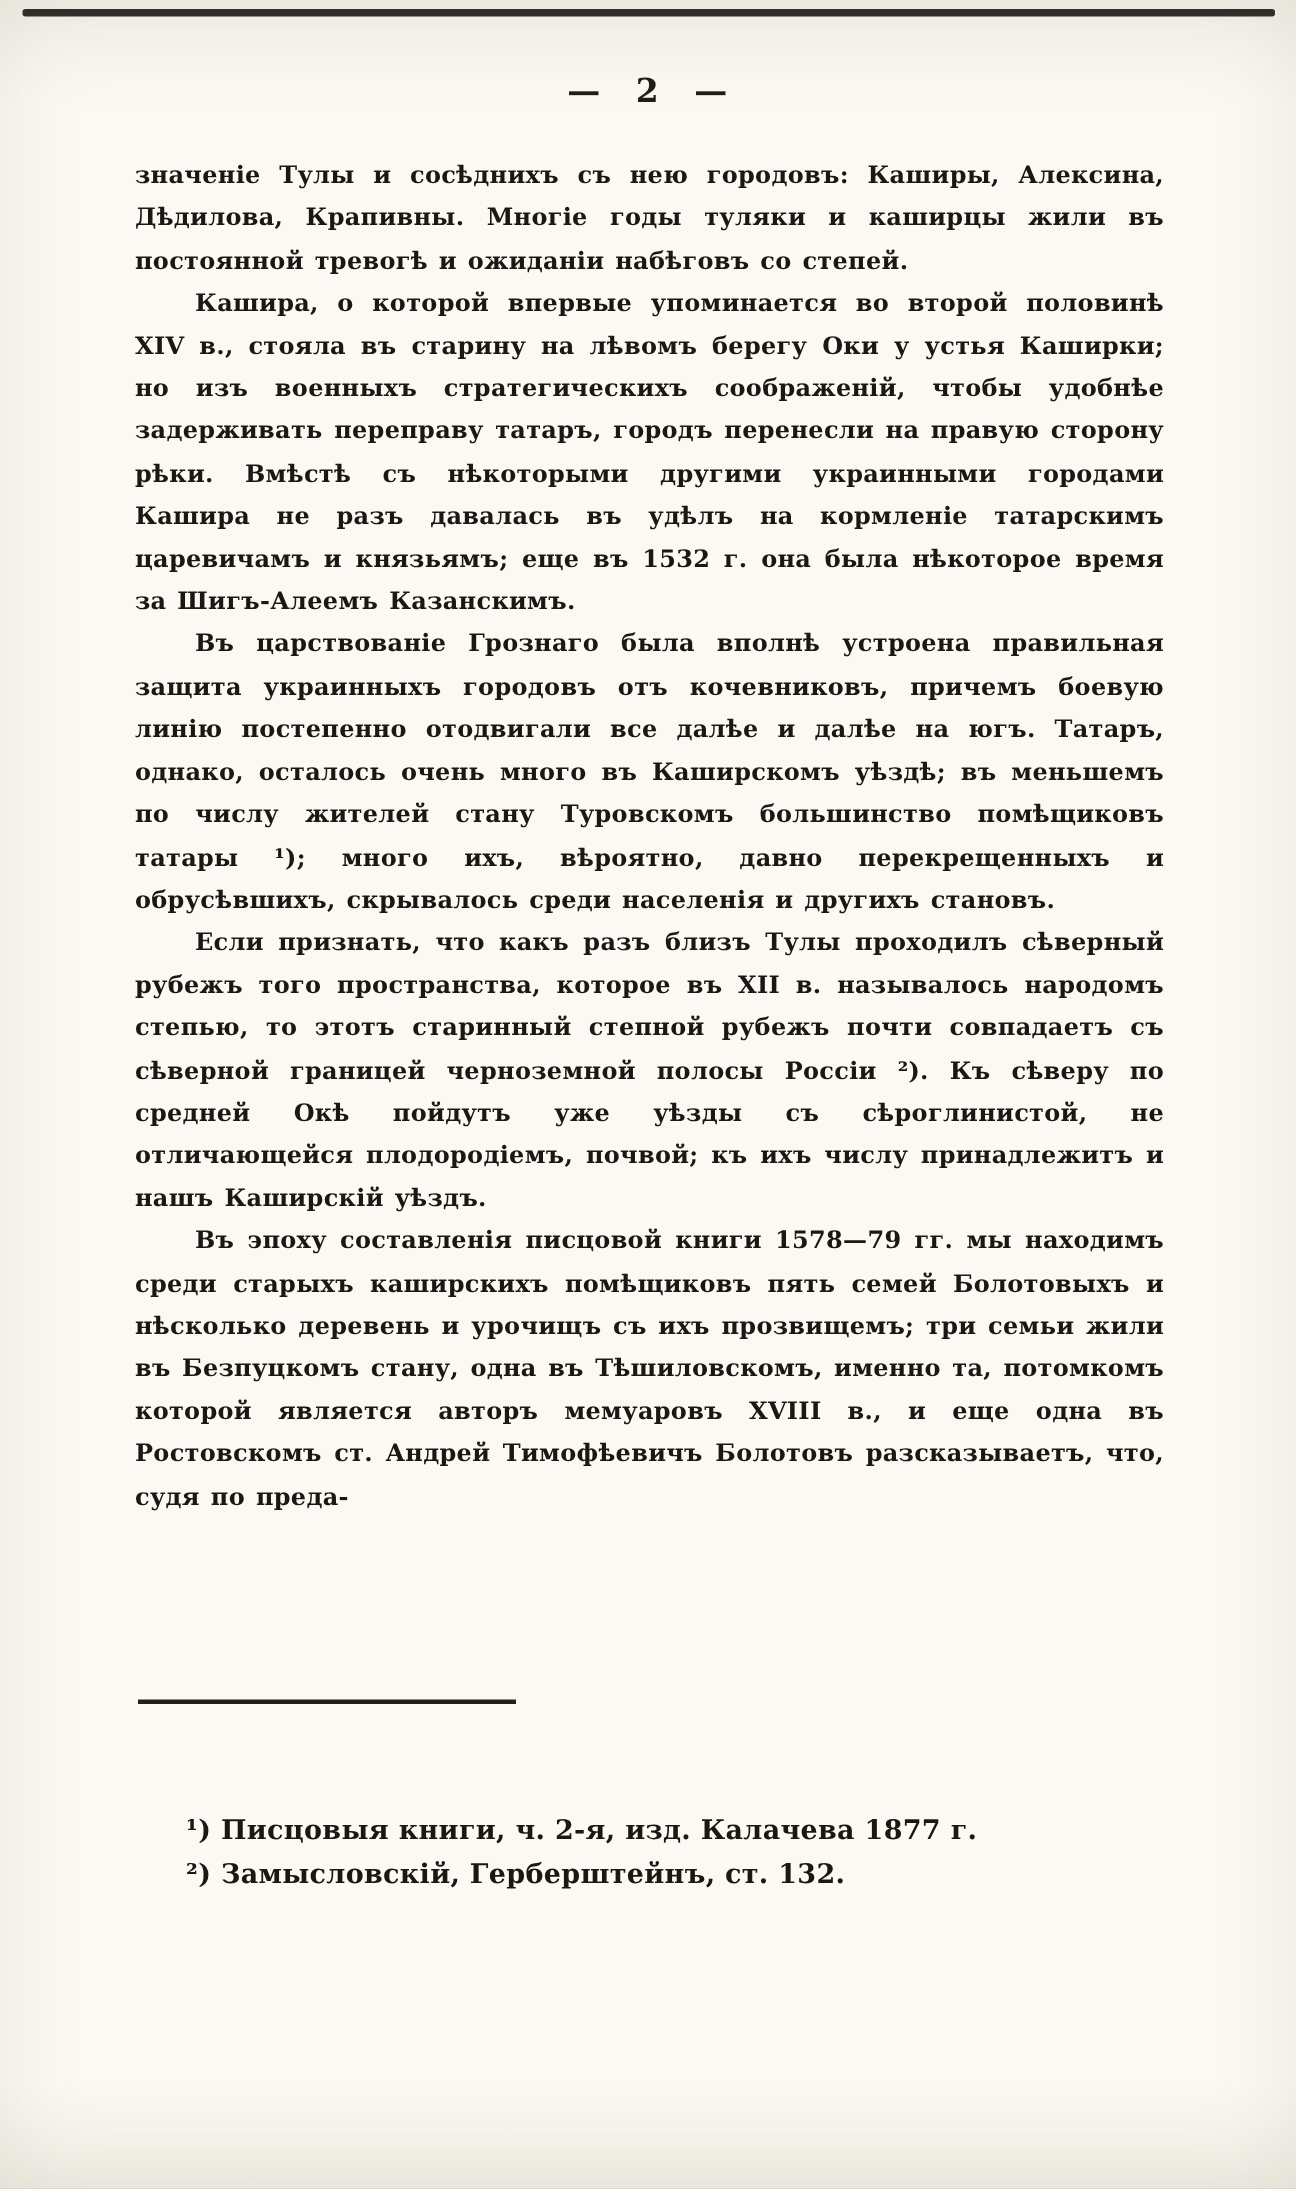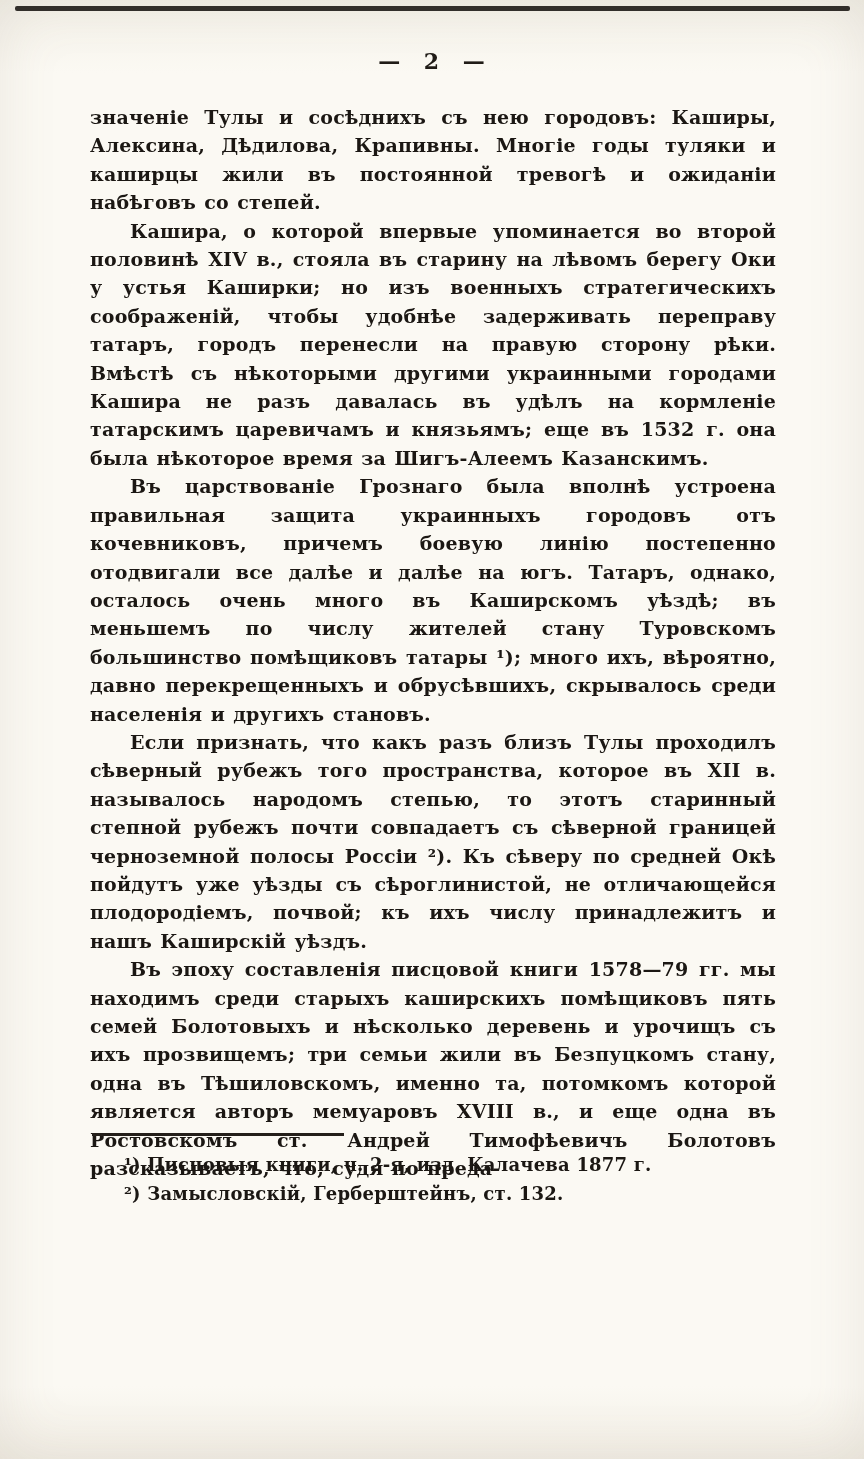--- a/index.html
+++ b/index.html
@@ -40,21 +40,21 @@
       letter-spacing: 1px;
       word-spacing: 14px;
       color: #201c17;
     }
     .text-block {
       position: absolute;
       top: 103px;
       left: 90px;
       width: 686px;
       text-align: justify;
-      font-size: 19px;
+      font-size: 16px;
       font-weight: bold;
       line-height: 28.4px;
       letter-spacing: 0.2px;
       word-spacing: 1.5px;
     }
     .text-block p {
       margin: 0;
       padding: 0;
     }
     .text-block p.indent {
@@ -63,21 +63,21 @@
     .footnote-rule {
       position: absolute;
       left: 92px;
       top: 1133px;
       width: 252px;
       border-top: 3px solid #241f1a;
     }
     .footnotes {
       position: absolute;
       left: 124px;
-      top: 1150px;
+      top: 1206px;
       width: 650px;
       font-size: 18px;
       font-weight: bold;
       line-height: 29px;
       letter-spacing: 0.2px;
     }
     .footnotes p {
       margin: 0;
       padding: 0;
     }

